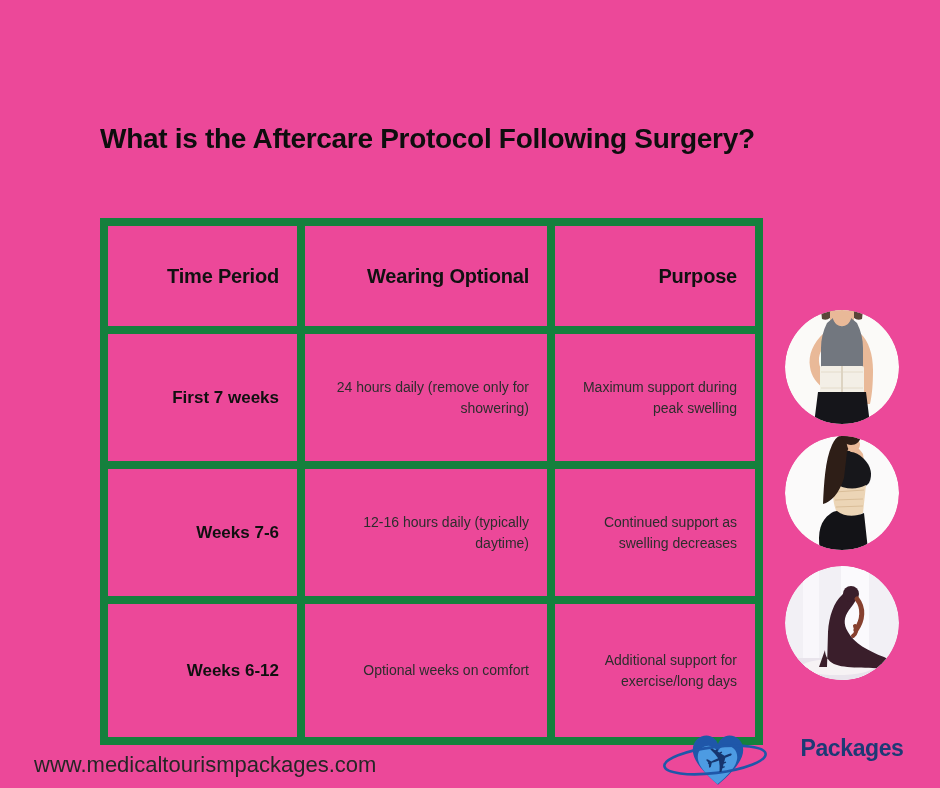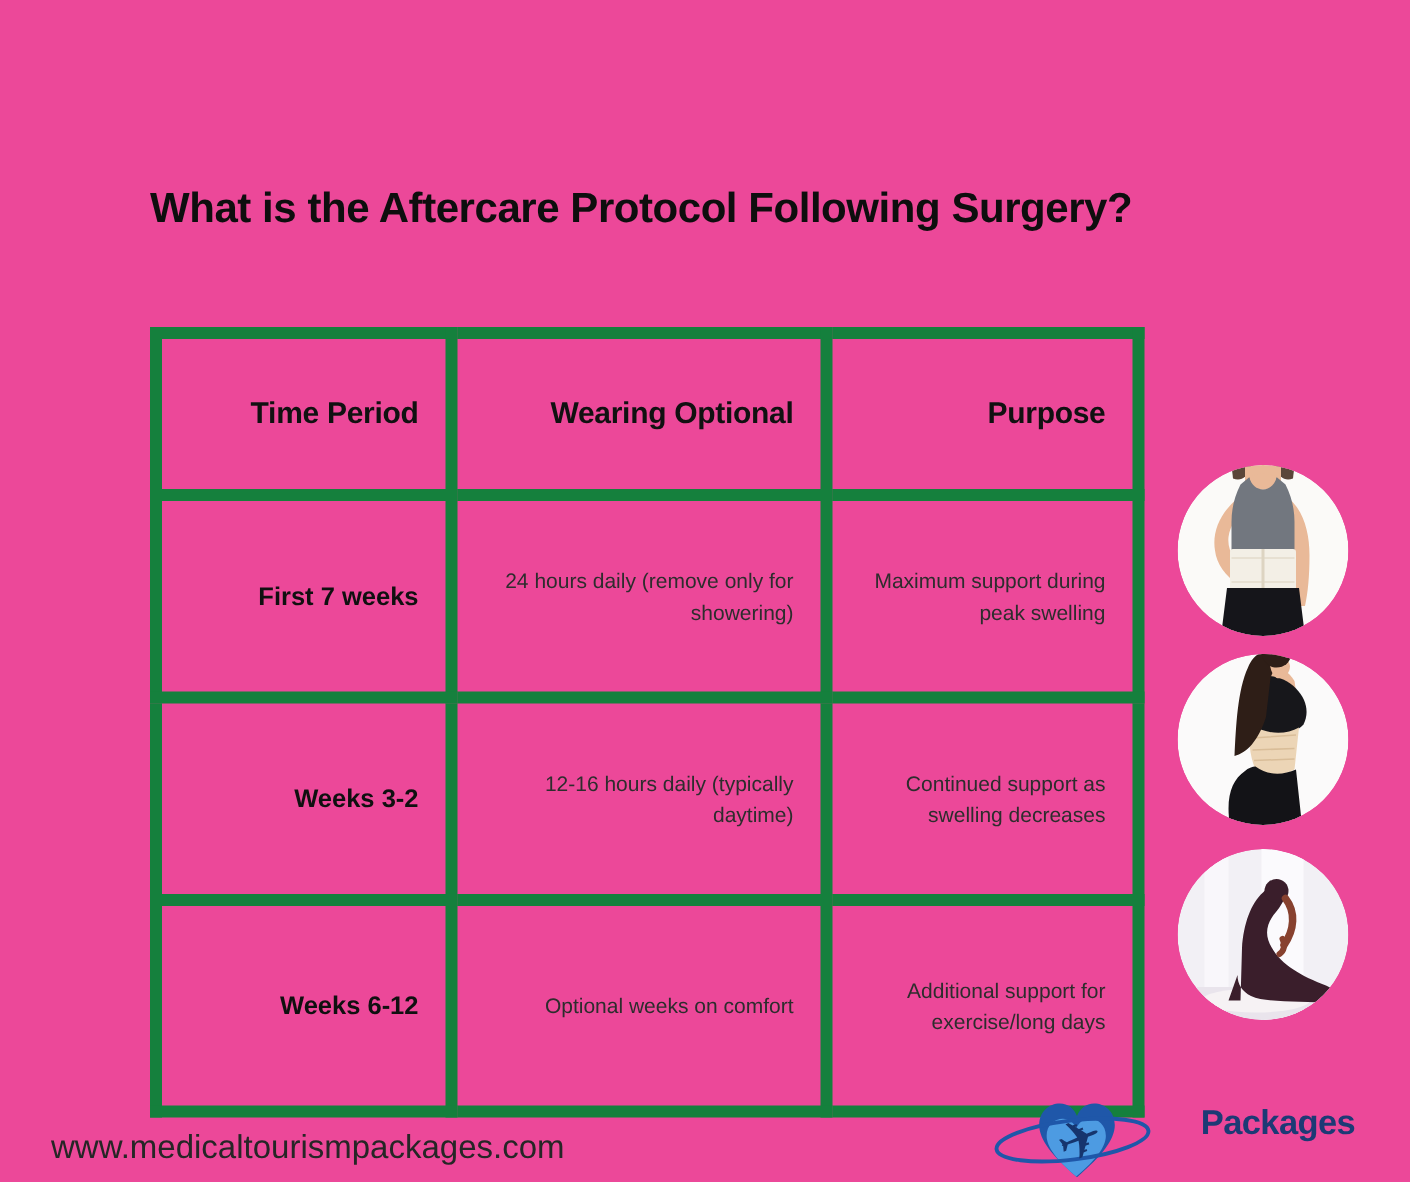--- a/index.html
+++ b/index.html
@@ -120,21 +120,21 @@
         <th>Purpose</th>
       </tr>
     </thead>
     <tbody>
       <tr class="r1">
         <td class="period">First 7 weeks</td>
         <td class="detail">24 hours daily (remove only for showering)</td>
         <td class="detail">Maximum support during peak swelling</td>
       </tr>
       <tr class="r2">
-        <td class="period">Weeks 3-2</td>
+        <td class="period">Weeks 7-6</td>
         <td class="detail">12-16 hours daily (typically daytime)</td>
         <td class="detail">Continued support as swelling decreases</td>
       </tr>
       <tr class="r3">
         <td class="period">Weeks 6-12</td>
         <td class="detail">Optional weeks on comfort</td>
         <td class="detail">Additional support for exercise/long days</td>
       </tr>
     </tbody>
   </table>

